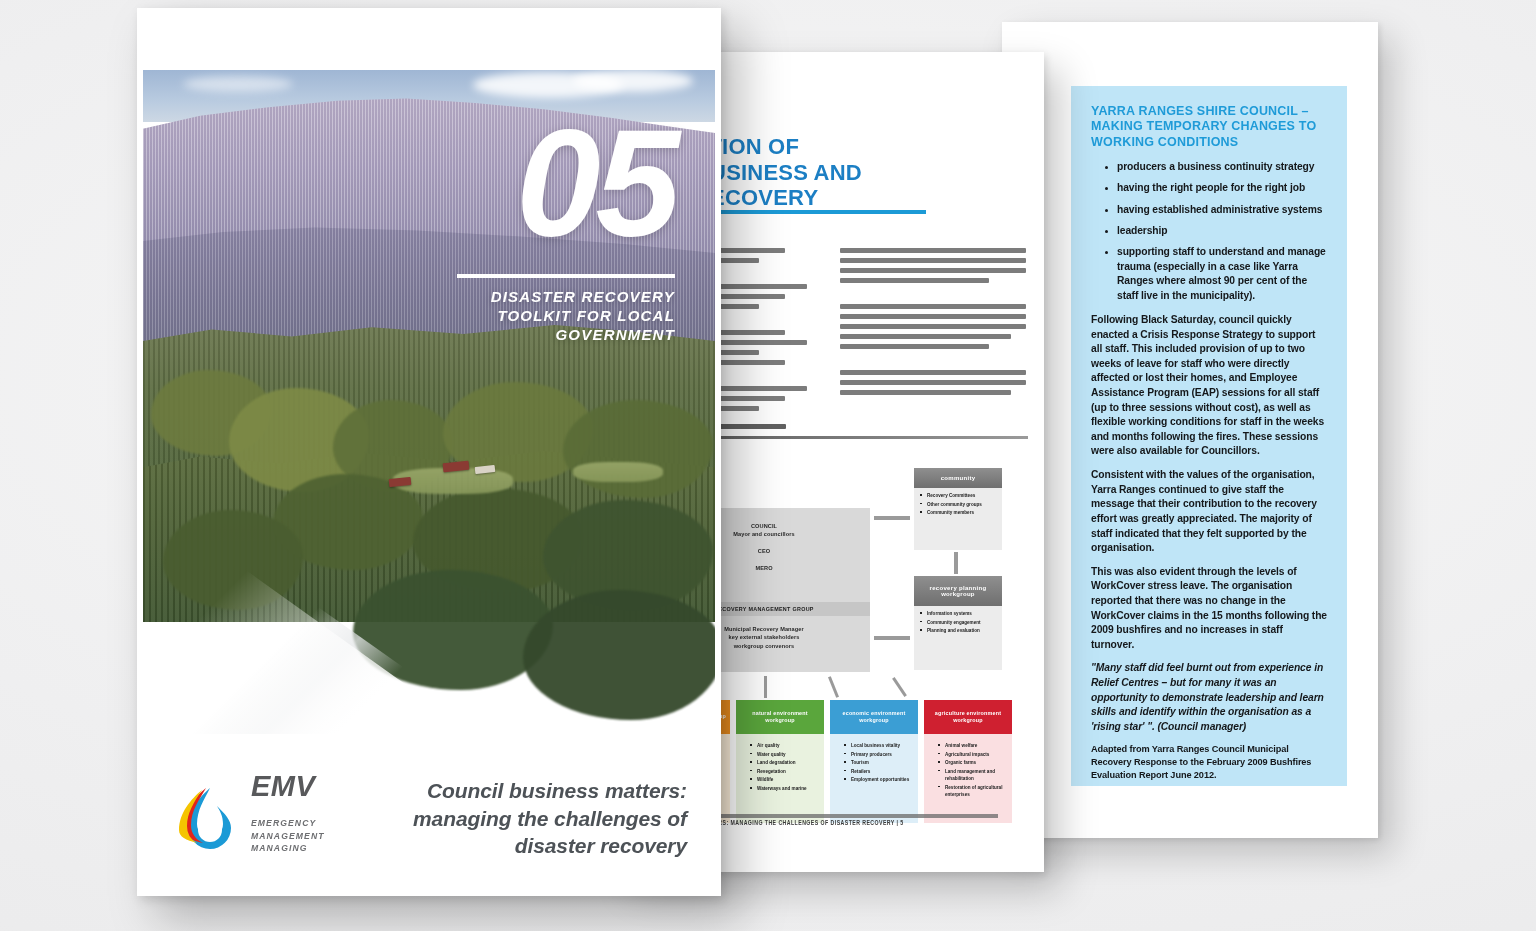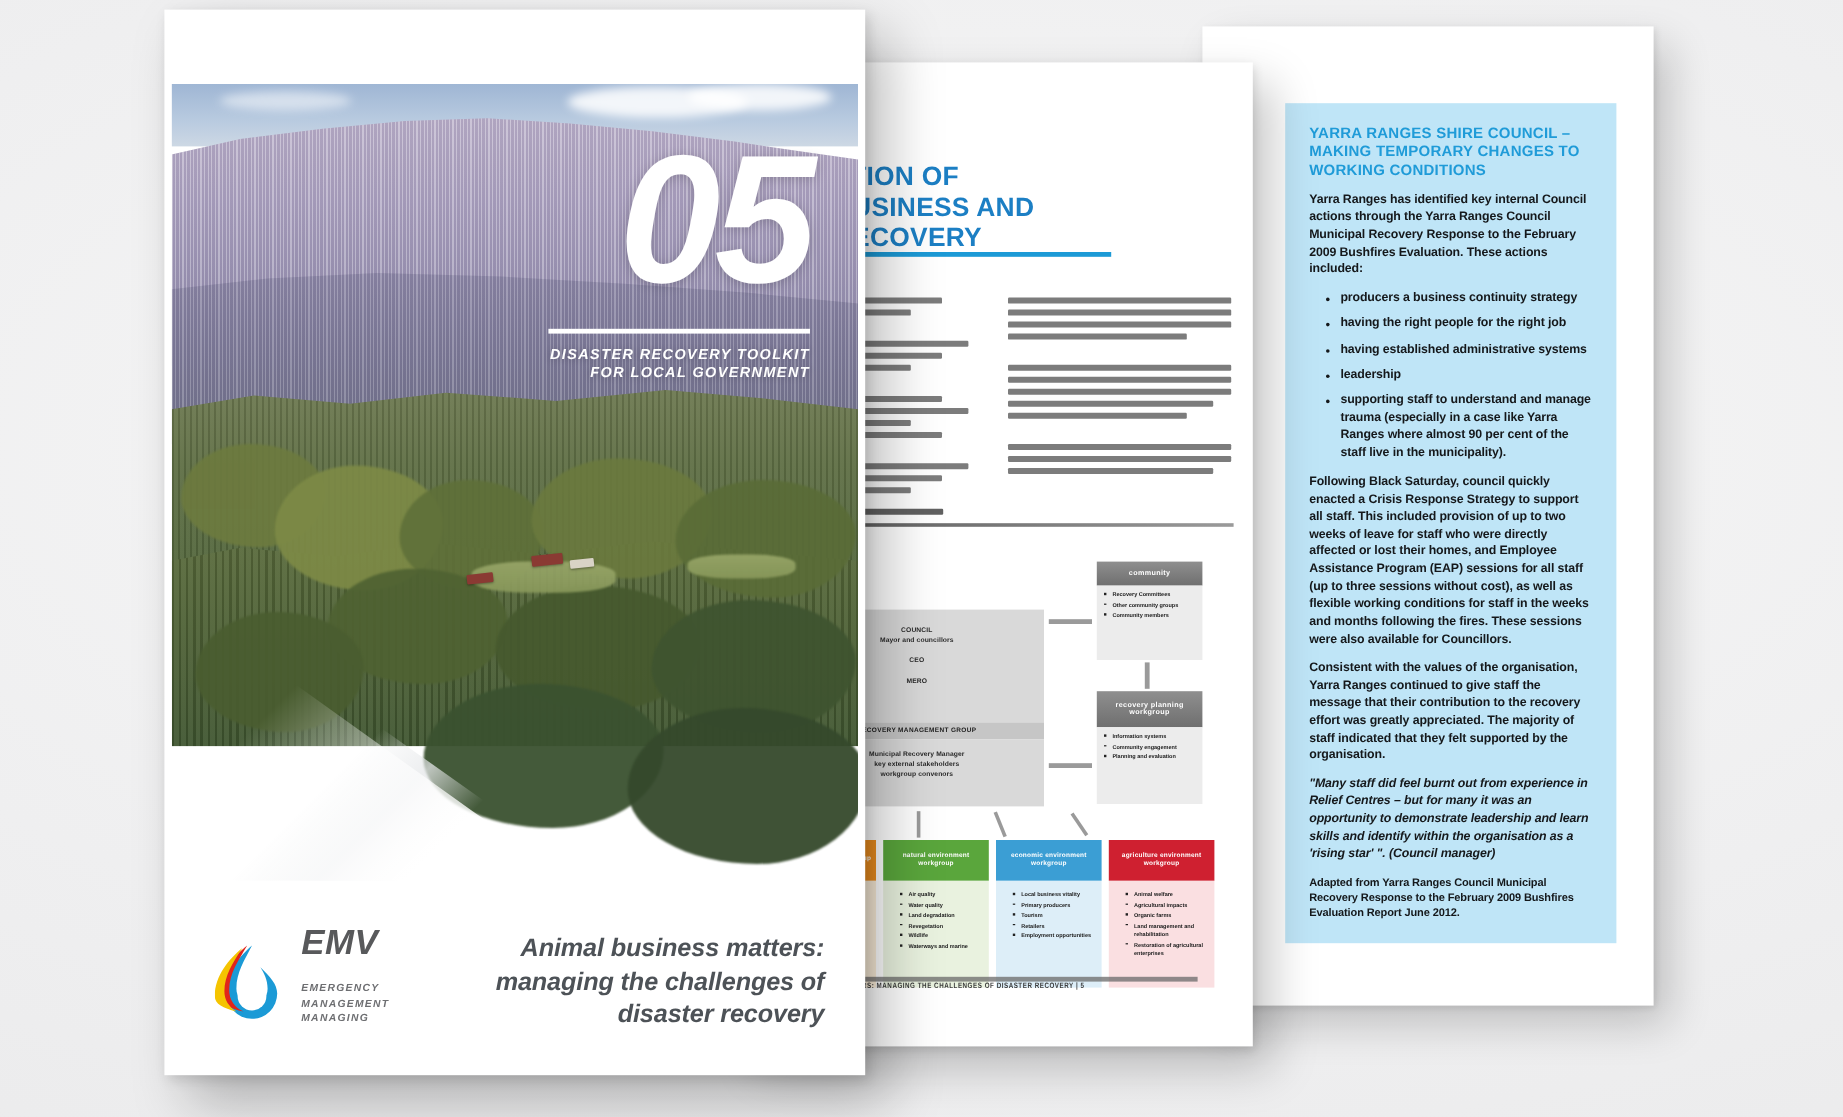--- a/index.html
+++ b/index.html
@@ -121,21 +121,21 @@
     clip-path:polygon(0 28%,58% 100%,0 100%);}
   .wedge2{position:absolute;left:0;bottom:0;width:100%;height:330px;
     background:linear-gradient(135deg, rgba(255,255,255,0) 42%, rgba(230,232,234,.75) 50%, rgba(255,255,255,.0) 58%);
     clip-path:polygon(0 24%,62% 100%,0 100%);}
 
   .ch-num{position:absolute;right:40px;top:48px;color:#fff;font-size:152px;
     font-weight:bold;letter-spacing:-5px;line-height:.86;
     text-shadow:0 2px 10px rgba(0,0,0,.18);}
   .ch-rule{position:absolute;right:40px;top:204px;width:218px;height:4px;background:#fff;}
   .ch-sub{position:absolute;right:40px;top:218px;width:250px;color:#fff;
-    text-align:right;font-size:12px;font-weight:bold;line-height:1.26;
+    text-align:right;font-size:15px;font-weight:bold;line-height:1.26;
     letter-spacing:1.2px;text-shadow:0 1px 6px rgba(0,0,0,.22);}
 
   .cover-title{position:absolute;right:34px;bottom:36px;width:340px;text-align:right;
     color:#4d5257;font-size:21px;line-height:1.32;font-weight:bold;letter-spacing:-.1px;}
 
   
   .emv{position:absolute;left:42px;bottom:42px;display:flex;align-items:flex-end;gap:10px;}
   .emv-mark{width:62px;height:68px;position:relative;}
   .emv-text{line-height:1;}
   .emv-text .big{font-size:29px;font-weight:bold;color:#58595b;letter-spacing:.5px;}
@@ -143,30 +143,30 @@
     line-height:1.42;margin-top:16px;}
 </style>
 </head>
 <body>
 
 <div class="stage">
 
   <div class="sheet page3">
     <div class="casebox">
       <div class="case-h">YARRA RANGES SHIRE COUNCIL – MAKING TEMPORARY CHANGES TO WORKING CONDITIONS</div>
-      <p class="case-p">Yarra Ranges has identified key internal Council actions through the Yarra Ranges Council Municipal Recovery Response to the February 2009 Bushfires Evaluation. These actions included:</p>
       <ul class="case-ul">
         <li>producers a business continuity strategy</li>
         <li>having the right people for the right job</li>
         <li>having established administrative systems</li>
         <li>leadership</li>
         <li>supporting staff to understand and manage trauma (especially in a case like Yarra Ranges where almost 90 per cent of the staff live in the municipality).</li>
       </ul>
       <p class="case-p">Following Black Saturday, council quickly enacted a Crisis Response Strategy to support all staff. This included provision of up to two weeks of leave for staff who were directly affected or lost their homes, and Employee Assistance Program (EAP) sessions for all staff (up to three sessions without cost), as well as flexible working conditions for staff in the weeks and months following the fires. These sessions were also available for Councillors.</p>
       <p class="case-p">Consistent with the values of the organisation, Yarra Ranges continued to give staff the message that their contribution to the recovery effort was greatly appreciated. The majority of staff indicated that they felt supported by the organisation.</p>
+      <p class="case-p">This was also evident through the levels of WorkCover stress leave. The organisation reported that there was no change in the WorkCover claims in the 15 months following the 2009 bushfires and no increases in staff turnover.</p>
       <p class="case-p it">"Many staff did feel burnt out from experience in Relief Centres – but for many it was an opportunity to demonstrate leadership and learn skills and identify within the organisation as a 'rising star' ". (Council manager)</p>
       <p class="case-p small">Adapted from Yarra Ranges Council Municipal Recovery Response to the February 2009 Bushfires Evaluation Report June 2012.</p>
     </div>
   </div>
 
   <div class="sheet page2">
     <div class="p2-inner">
       <div class="p2-head">
         <h1>
           <span>ATION OF</span><br>
@@ -354,21 +354,21 @@
       <div class="roof" style="left:246px;top:408px;width:22px;height:8px;"></div>
 
       <div class="wedge2"></div>
       <div class="wedge"></div>
 
       <div class="ch-num">05</div>
       <div class="ch-rule"></div>
       <div class="ch-sub">DISASTER RECOVERY TOOLKIT FOR LOCAL GOVERNMENT</div>
     </div>
 
-    <div class="cover-title">Animal business matters: managing the challenges of disaster recovery</div>
+    <div class="cover-title">Council business matters: managing the challenges of disaster recovery</div>
 
     <div class="emv">
       <div class="emv-mark">
         <svg viewBox="0 0 62 68" width="62" height="68" aria-hidden="true">
           <path d="M10 40 C10 22 22 10 31 2 C25 14 18 24 18 38 A13 13 0 0 0 31 51 A13 13 0 0 0 44 38 C44 30 41 25 38 20 C46 28 52 34 52 42 A21 21 0 0 1 31 63 A21 21 0 0 1 10 40 Z" fill="#1b9ad6"></path>
           <path d="M4 42 C4 24 16 11 27 2 C20 14 12 25 12 39 A19 19 0 0 0 24 57 C13 55 4 50 4 42 Z" fill="#e1251b"></path>
           <path d="M0 44 C0 27 12 13 23 4 C15 16 8 27 8 40 A19 19 0 0 0 18 57 C7 54 0 51 0 44 Z" fill="#f5c400"></path>
           <circle cx="31" cy="44" r="12" fill="#ffffff"></circle>
         </svg>
       </div>

